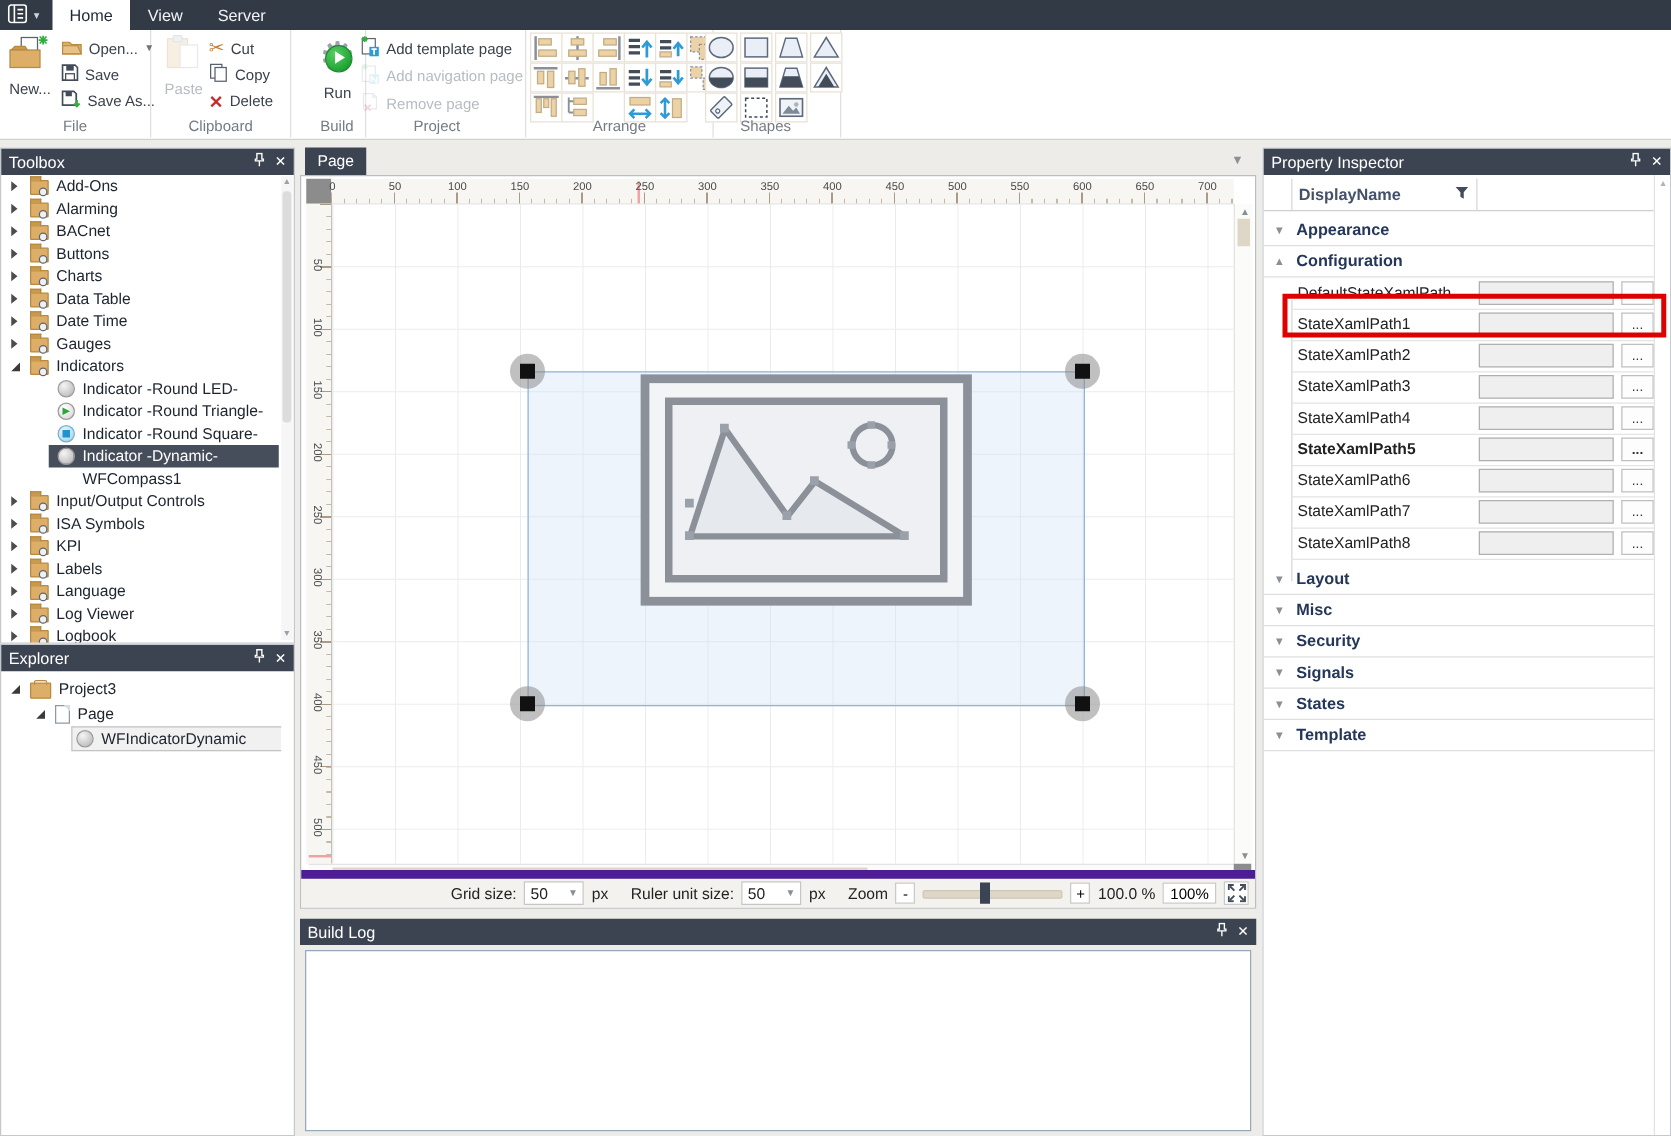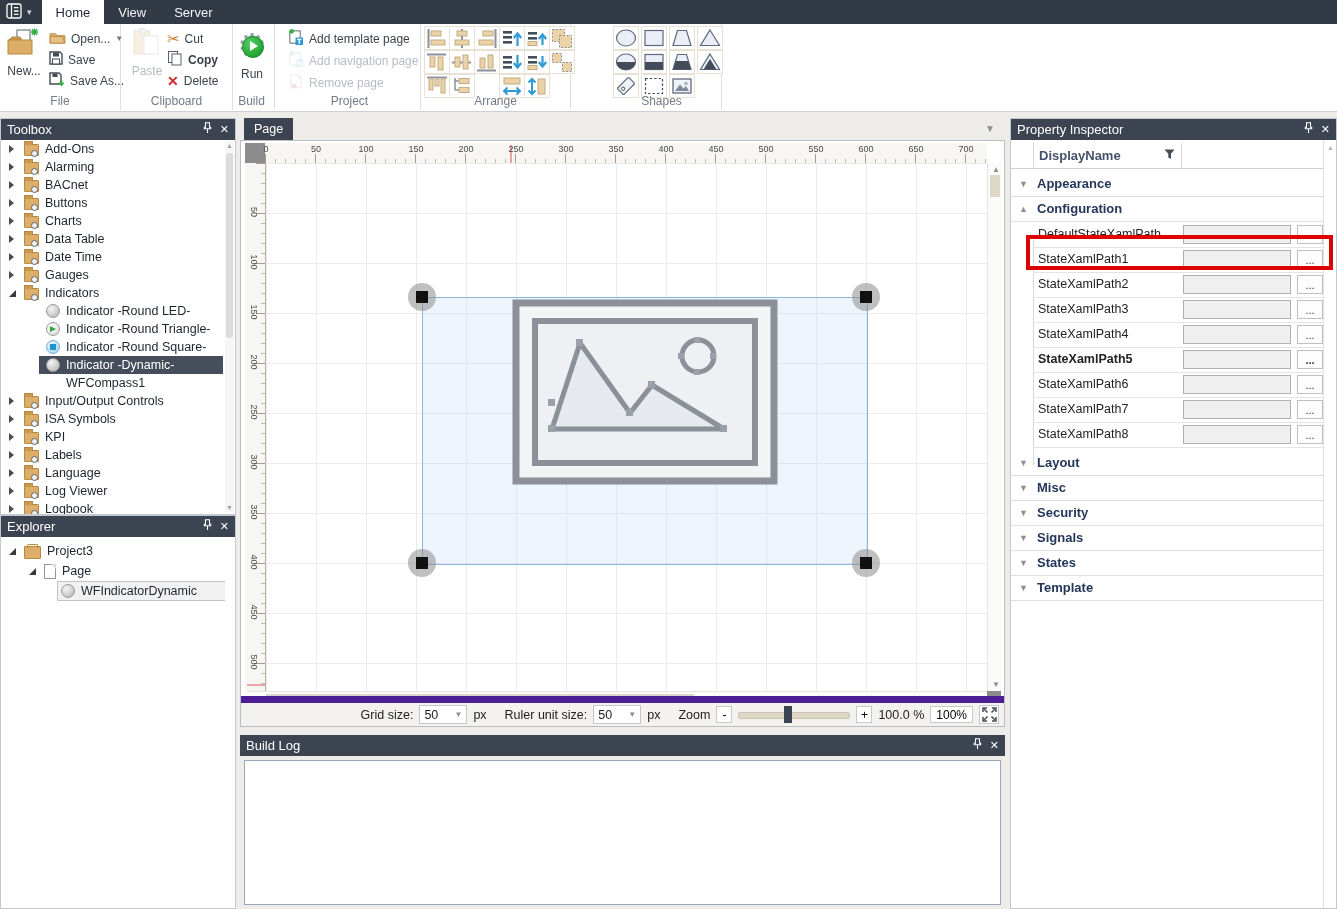--- a/index.html
+++ b/index.html
@@ -206,37 +206,37 @@
           <rect x="6.5" y="1.5" width="7" height="5" rx="1" fill="#c7ccd4" stroke="#9aa0a8"></rect>
           <rect x="12" y="9" width="14" height="18" fill="#ffffff" stroke="#aab0b9"></rect>
         </svg>
       </span>
       <span class="blab">Paste</span>
     </div>
     <div class="smallbtn" style="left:46px;top:6px;">
       <span class="glyph cut-glyph">✂</span>
       <span>Cut</span>
     </div>
-    <div class="smallbtn" style="left:46px;top:27px;font-weight:bold;">
+    <div class="smallbtn" style="left:46px;top:27px;">
       <span class="glyph">
         <svg width="16" height="16" viewBox="0 0 16 16">
             <rect x="1.5" y="1.5" width="9" height="11" fill="#ffffff" stroke="#59616e"></rect>
             <rect x="5" y="4" width="9" height="11" fill="#ffffff" stroke="#59616e"></rect>
           </svg>
       </span>
       <span>Copy</span>
     </div>
     <div class="smallbtn" style="left:46px;top:48px;">
       <span class="glyph del-glyph">✕</span>
       <span>Delete</span>
     </div>
     <div class="grouplabel">Clipboard</div>
   </div>
 
-  <div class="rgroup" style="left:229px;width:45px;">
+  <div class="rgroup" style="left:247px;width:45px;">
     <div class="bigbtn" style="left:1px;">
       <span class="run-ic">
         <span class="run-gear">⚙</span>
           <span class="run-circle"></span>
           <span class="run-play"></span>
       </span>
       <span class="blab">Run</span>
     </div>
     <div class="grouplabel">Build</div>
   </div>
@@ -427,21 +427,21 @@
               <path d="M4 2.5 h8 l3 3 v10 H4 Z" fill="#fff" stroke="#8f959d"></path>
               <path d="M12 2.5 v3 h3" fill="none" stroke="#8f959d"></path>
               <path d="M5 12 l5 5 M10 12 l-5 5" stroke="#d04545" stroke-width="1.6"></path>
             </svg></span>
           <span>Remove page</span>
         </div>
       </div>
     <div class="grouplabel">Project</div>
   </div>
 
-  <div class="rgroup" style="left:602px;width:119px;">
+  <div class="rgroup" style="left:553px;width:119px;">
     <div id="shapes-grid" class="tilegrid" style="left:11px;top:2px;grid-template-columns:repeat(4,28px);grid-auto-rows:24px;">
         <div class="tile">
           <span class="glyph">
             <svg width="26" height="22" viewBox="0 0 26 22">
               <ellipse cx="13" cy="11" rx="9.5" ry="8" fill="#e9eef7" stroke="#5e6a7c" stroke-width="1.2"></ellipse>
             </svg>
           </span>
         </div>
         <div class="tile">
           <span class="glyph">

